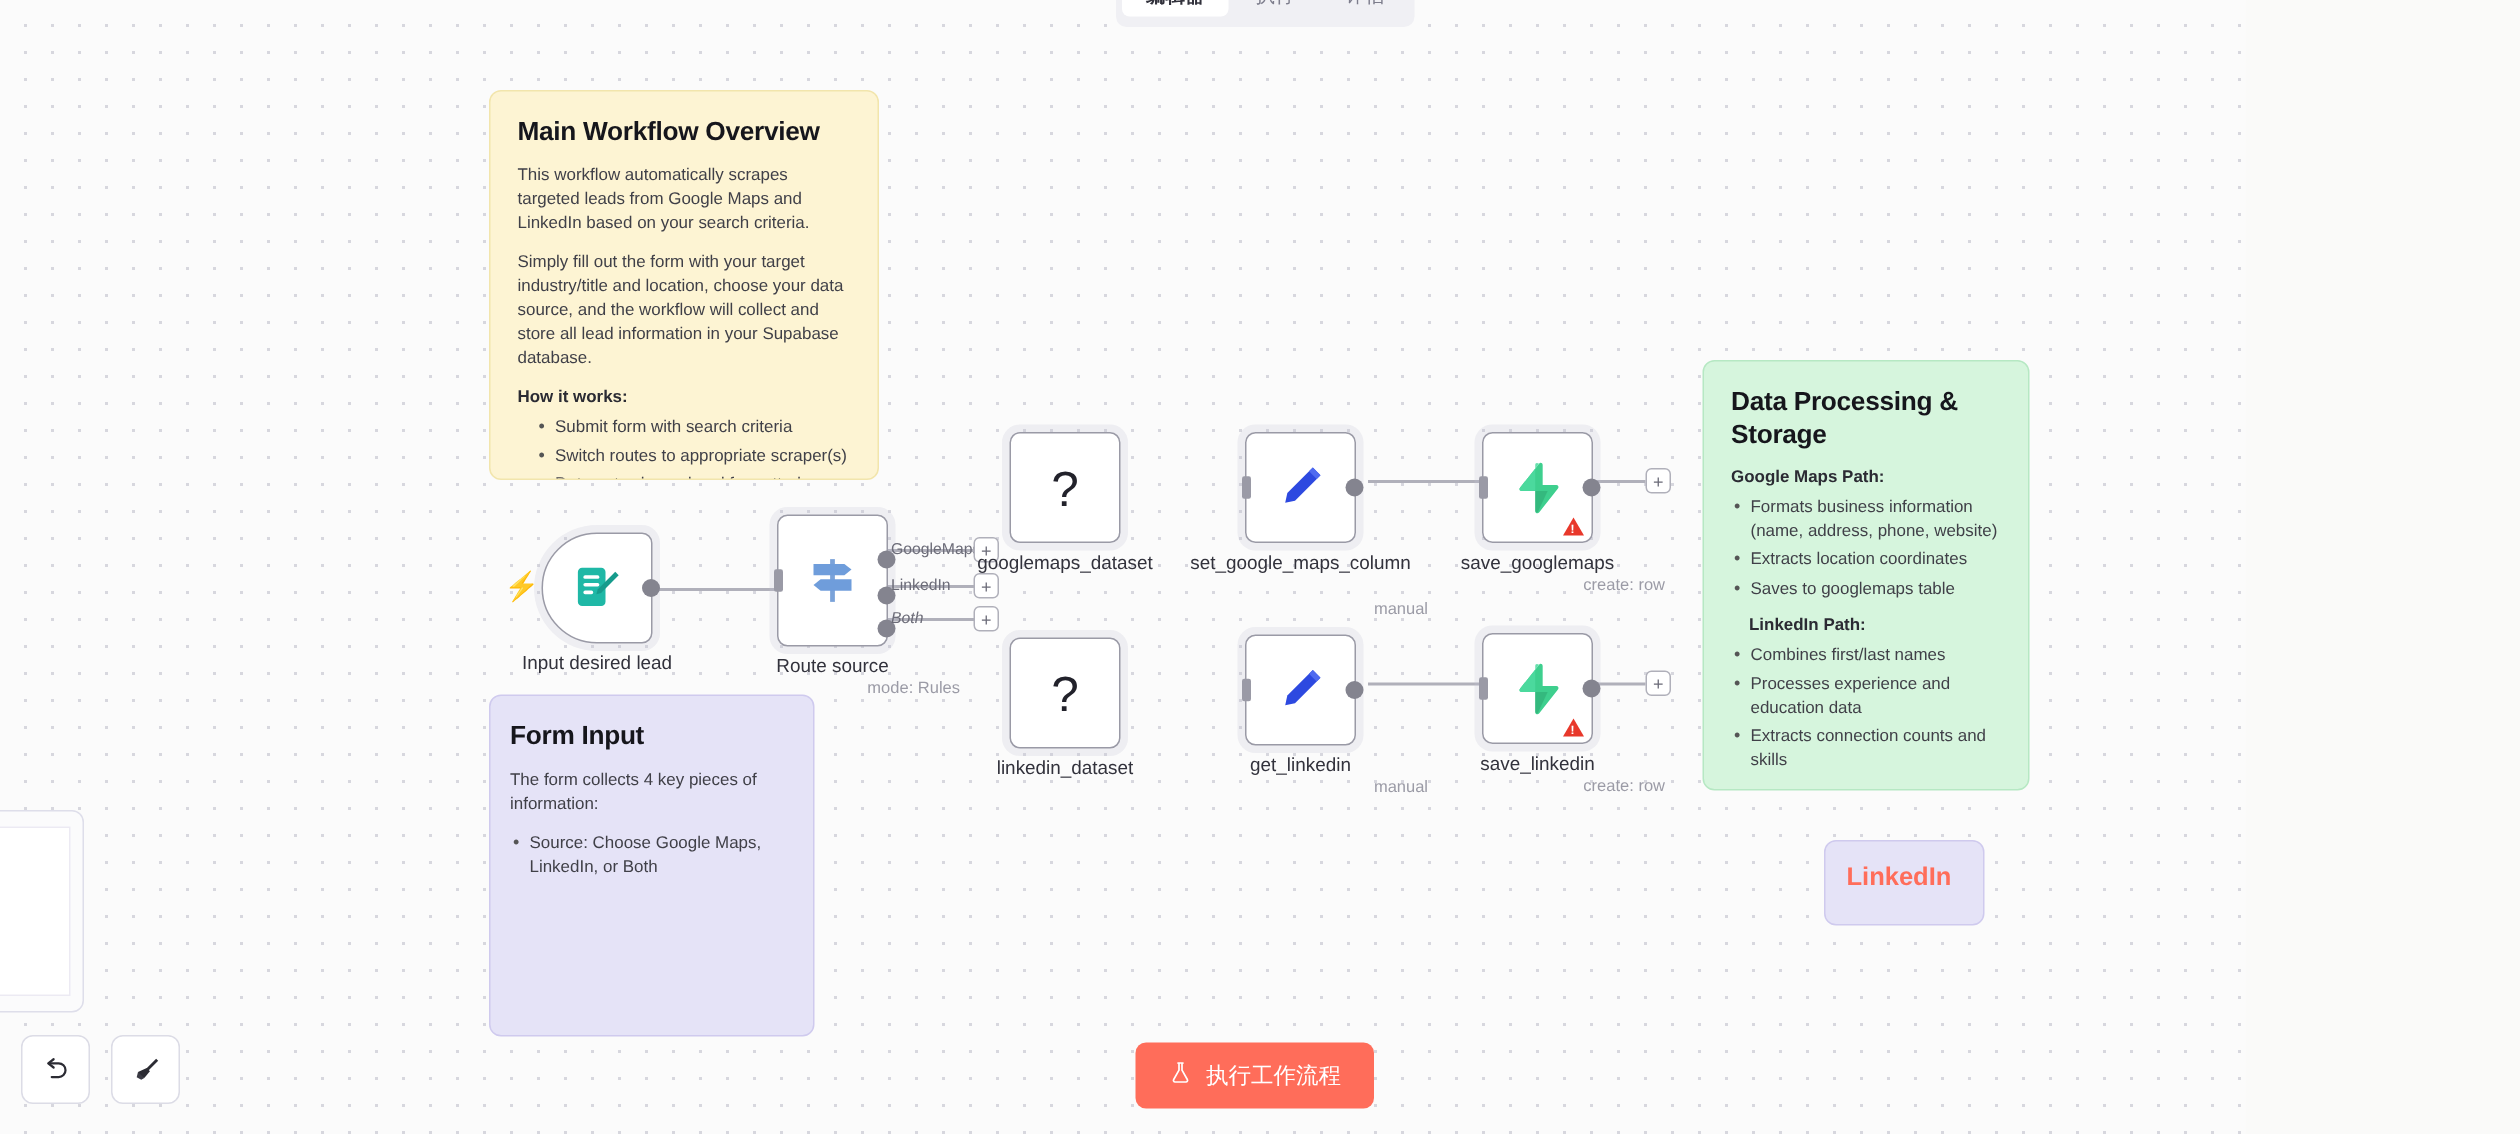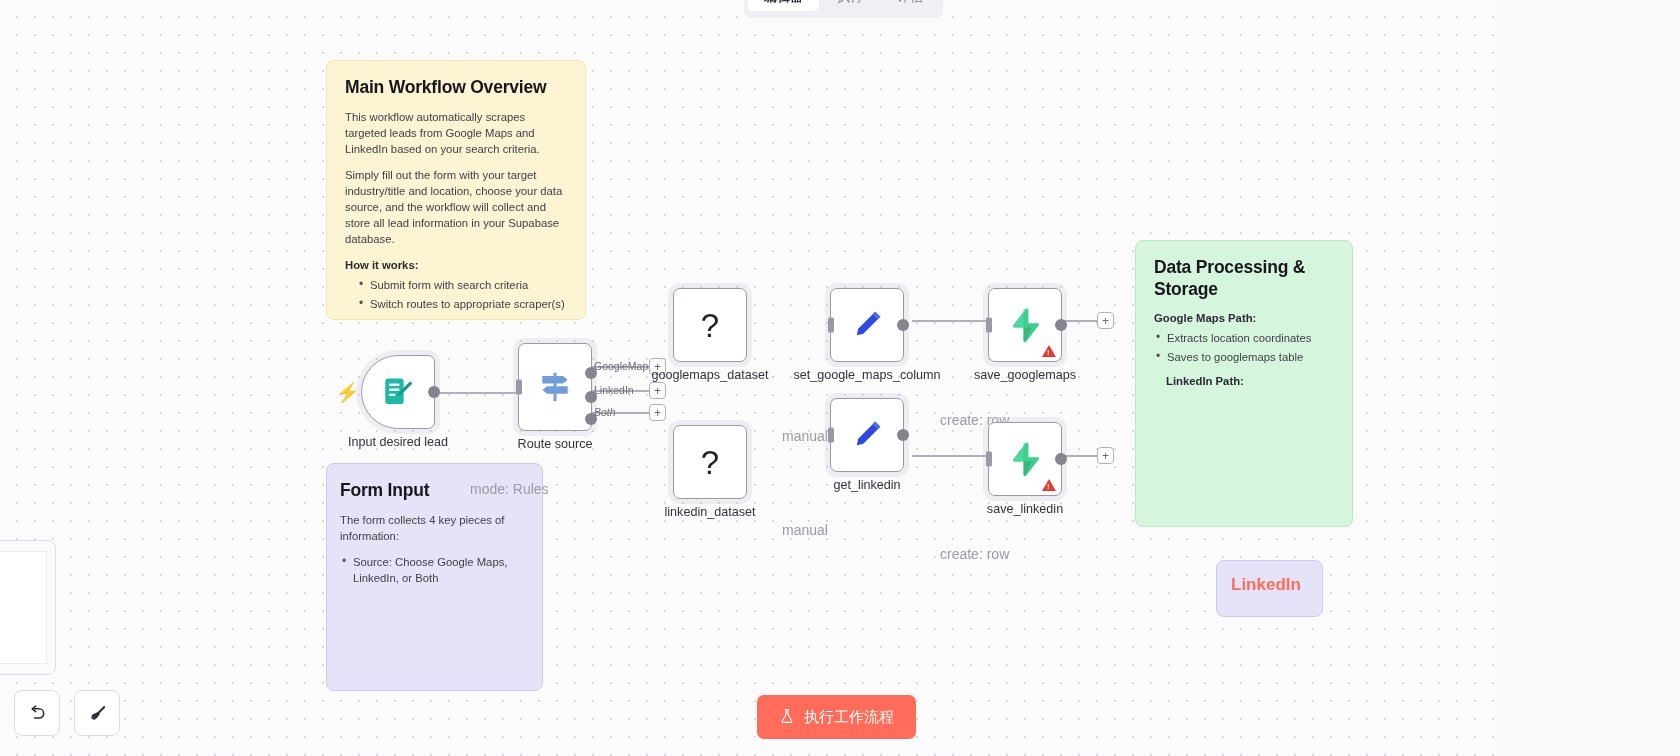--- a/index.html
+++ b/index.html
@@ -100,22 +100,22 @@
   .node.tall { width: 74px; height: 88px; }
   .node .qm { font-size: 33px; color: #22222b; font-weight: 400; line-height: 1;}
   .node-label {
     position: absolute; left: 50%; transform: translateX(-50%);
     top: 80px; width: 170px; text-align: center;
     font-size: 12.6px; color: #32323c; white-space: normal; line-height:1.25;
   }
   .node.tall ~ .node-label { top: 94px; }
   .node-sub {
     position: absolute; left: 50%; transform: translateX(-50%);
-    width: 170px; text-align: left;
-    font-size: 14px; color: #9b9ba6; margin-top: 28px;
+    width: 170px; text-align: right;
+    font-size: 11px; color: #9b9ba6;
   }
   .warn {
     position: absolute; right: 5px; bottom: 4px;
     width: 0; height: 0;
     border-left: 7px solid transparent; border-right: 7px solid transparent;
     border-bottom: 12px solid #e8382b;
   }
   .warn::after{
     content:"!"; position:absolute; left:-2px; top:3px; font-size:8px;
     color:#fff; font-weight:700;
@@ -216,24 +216,31 @@
     <ul>
       <li>Source: Choose Google Maps, LinkedIn, or Both</li>
 
     </ul>
   </div>
 
   <div class="sticky" id="sticky-data">
     <h2>Data Processing &amp; Storage</h2>
     <span class="lbl">Google Maps Path:</span>
     <ul>
+      <li>Formats business information (name, address, phone, website)</li>
       <li>Extracts location coordinates</li>
       <li>Saves to googlemaps table</li>
     </ul>
     <span class="lbl indent">LinkedIn Path:</span>
+    <ul>
+      <li>Combines first/last names</li>
+      <li>Processes experience and education data</li>
+      <li>Extracts connection counts and skills</li>
+
+    </ul>
   </div>
 
   <div class="sticky" id="sticky-link">
     <span class="lnk">LinkedIn</span>
   </div>
 
   <div class="edge" style="left:435px; top:392px; width:92px;"></div>
   <div class="arrow" style="left:521px; top:386px;"></div>
 
   <div class="edge" style="left:592px; top:366px; width:65px;"></div>
@@ -324,21 +331,21 @@
         <path d="M11 13.6h5.5l-4.3 9.2c-.5.5-1.2.1-1.2-.6z" fill="#2faa73" opacity="0.6"></path>
       </svg>
       <div class="warn"></div>
       <div class="port-out"></div>
     </div>
     <div class="node-label">save_googlemaps</div>
     <div class="node-sub" style="top:96px;">create: row</div>
   </div>
   <div class="plusbtn" style="left:1097px; top:312px;">+</div>
 
-  <div class="node-wrap" style="left:830px; top:398px;">
+  <div class="node-wrap" style="left:830px; top:423px;">
     <div class="node">
       <div class="port-in"></div>
       <svg width="34" height="34" viewBox="0 0 24 24">
         <path d="M17.8 2.6l3.6 3.6-12 12-4.6 1 1-4.6z" fill="#2d49e0"></path>
         <path d="M17.8 2.6l3.6 3.6-1.8 1.8-3.6-3.6z" fill="#4f6bf0"></path>
       </svg>
       <div class="port-out"></div>
     </div>
     <div class="node-label">get_linkedin</div>
     <div class="node-sub" style="top:96px;">manual</div>

